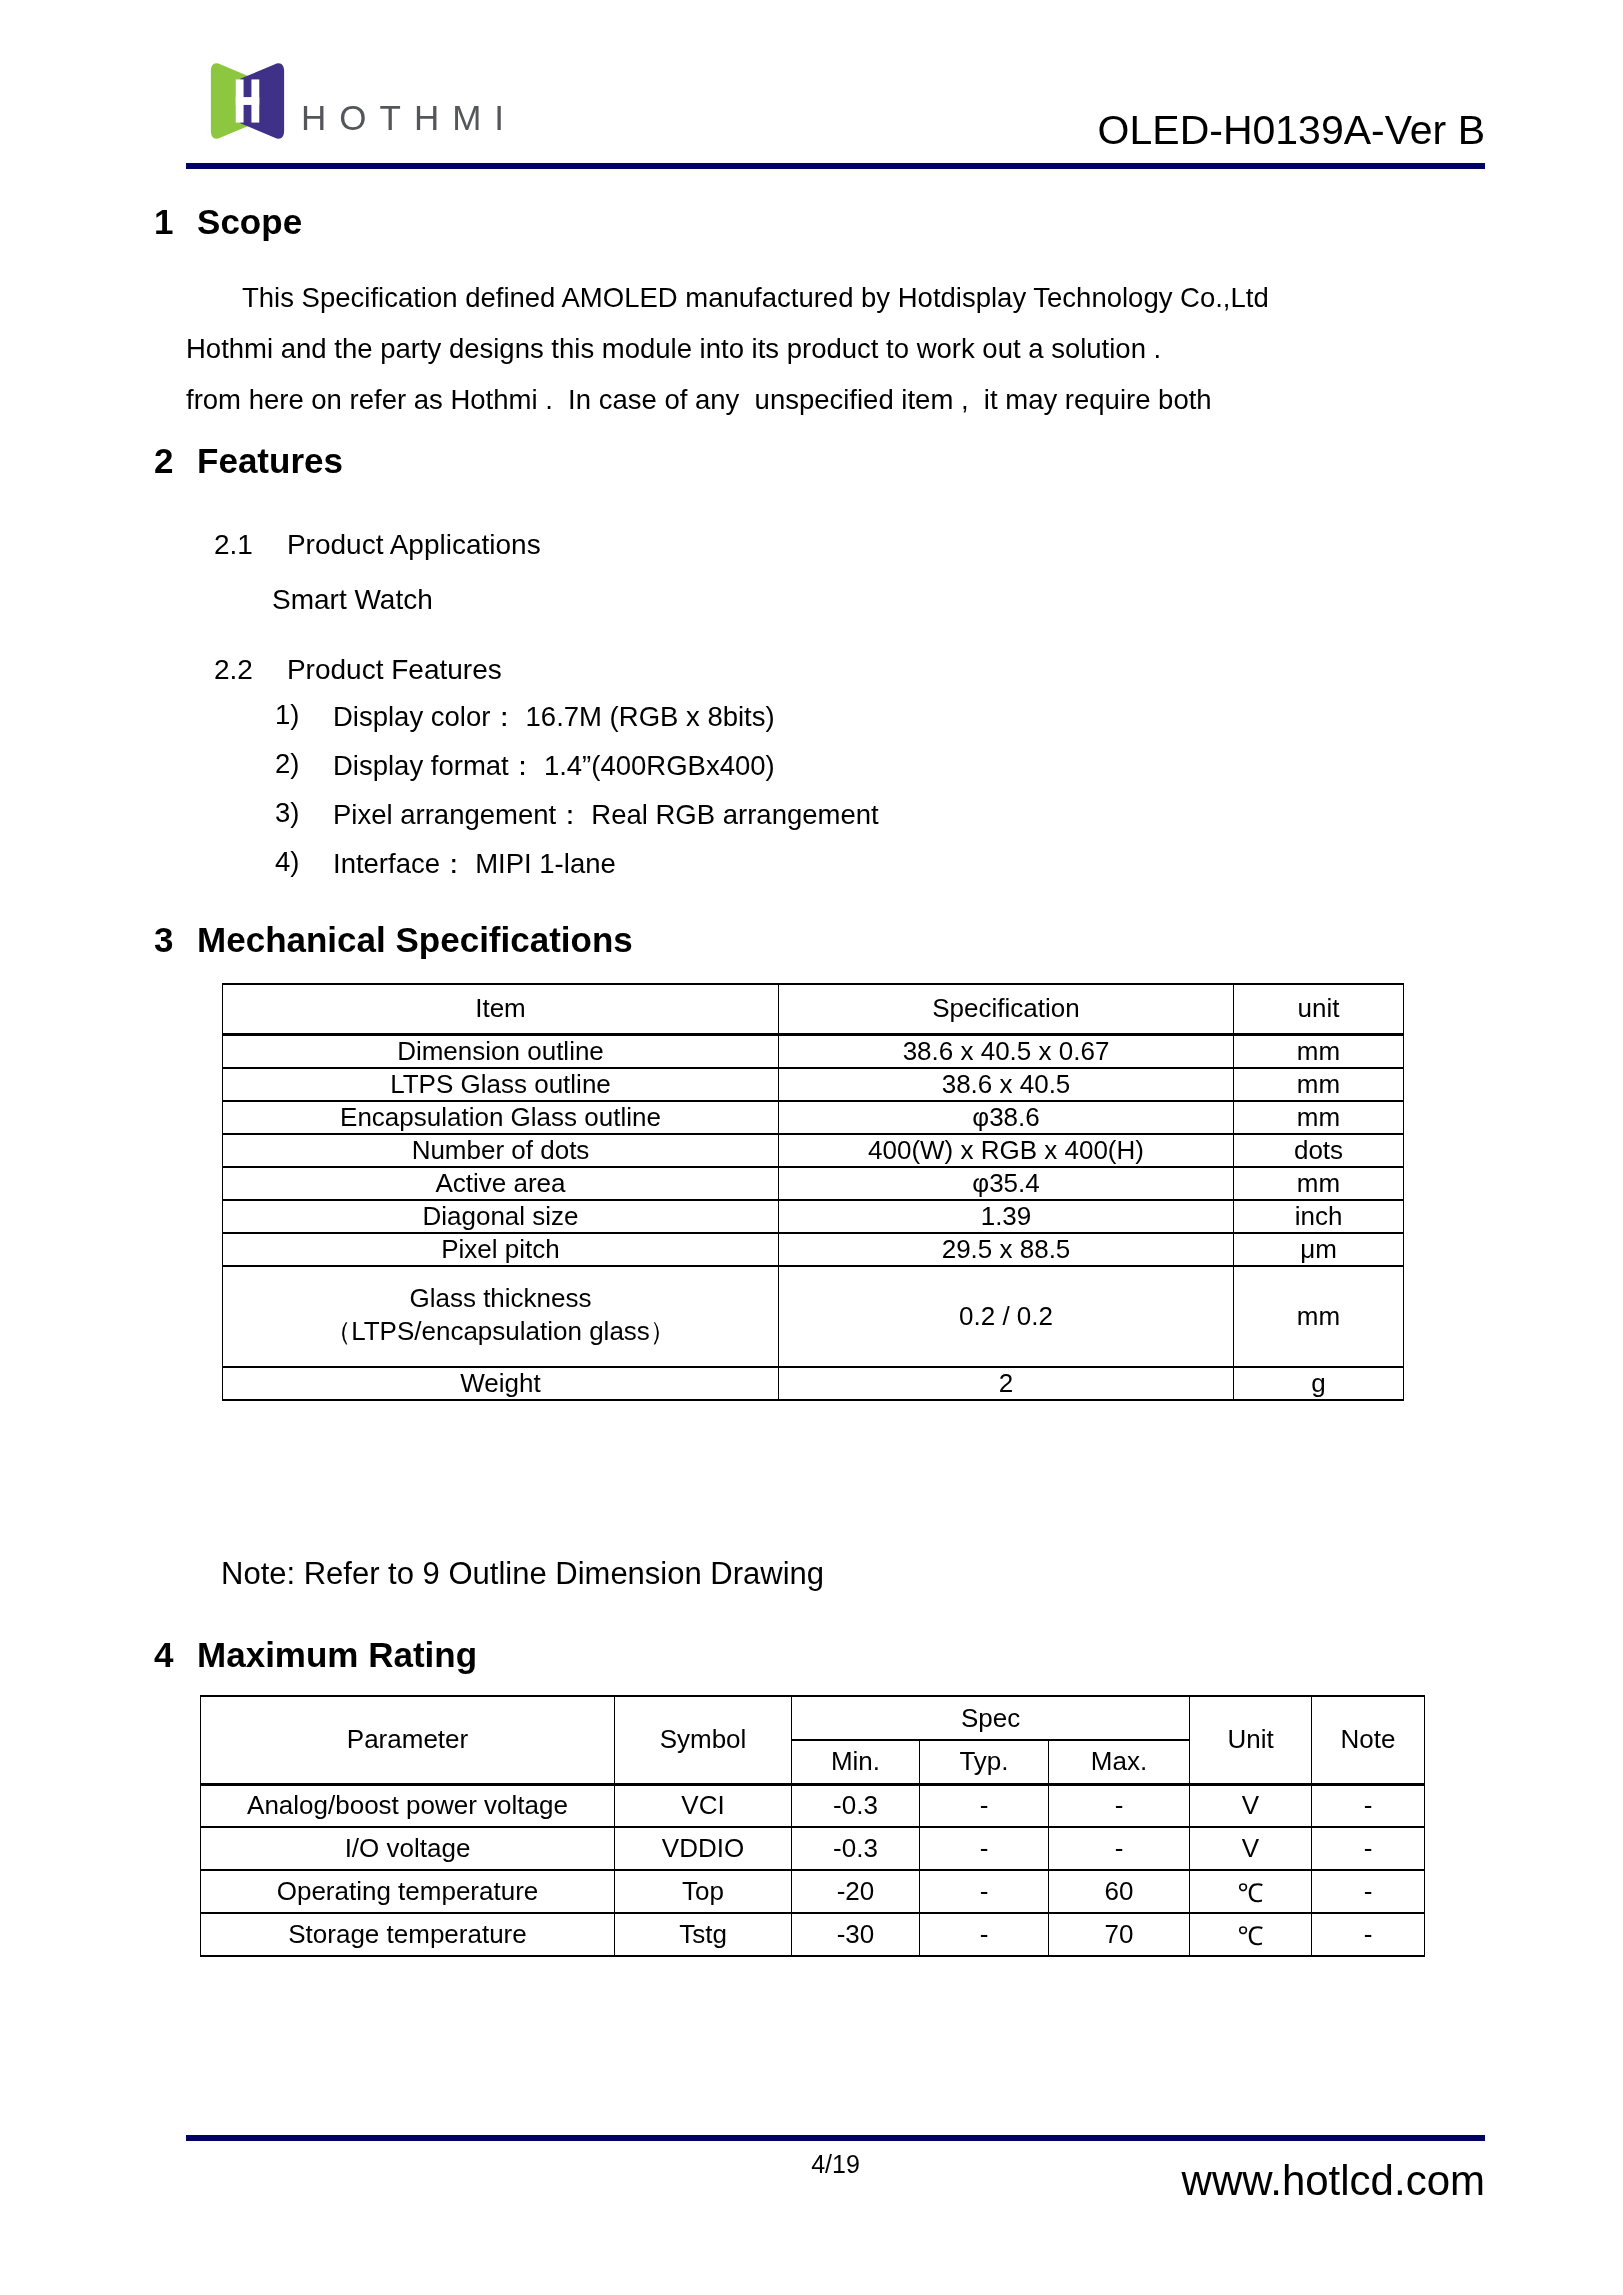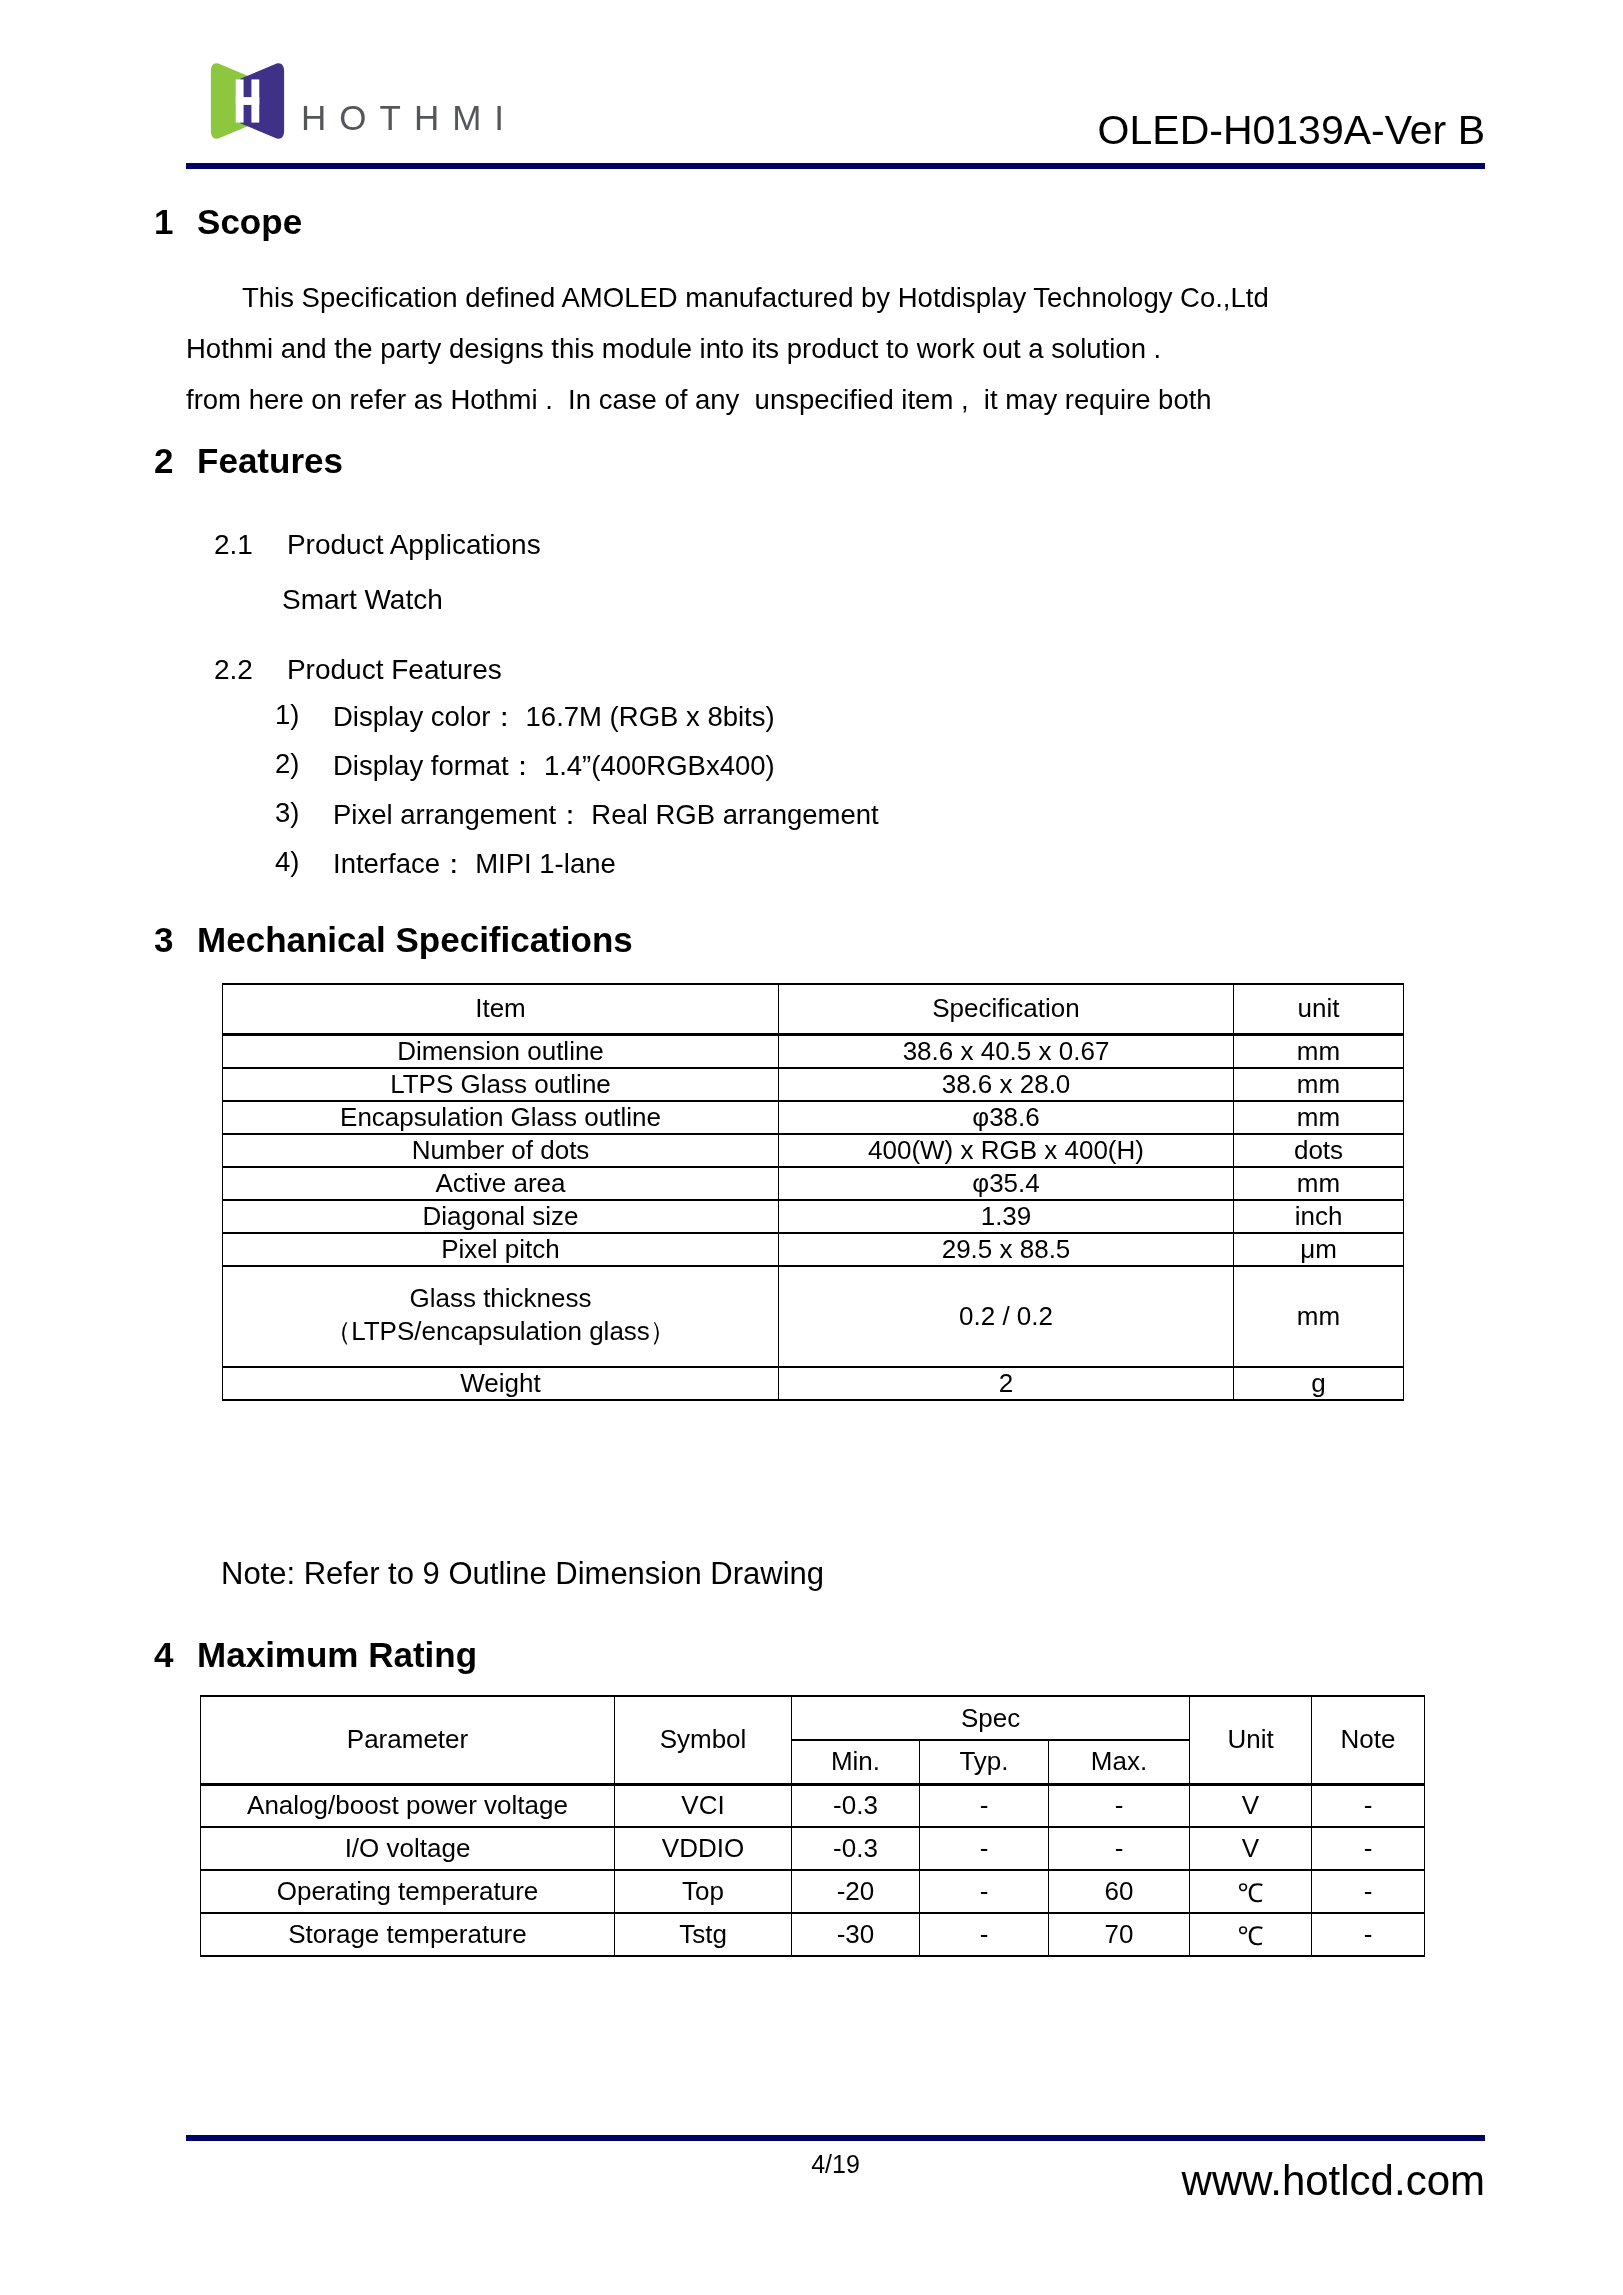--- a/index.html
+++ b/index.html
@@ -45,21 +45,21 @@
   
   .scope-par { left:186px; top:272px; width:1302px; font-size:27.5px; line-height:51px; }
   .scope-line { white-space:pre; }
   .scope-line.first { padding-left:56px; }
 
   
   .sub-head { font-size:28px; white-space:nowrap; }
   .sub-head .sub-title { margin-left:34px; }
   #sub-21 { left:214px; top:529px; }
   #sub-22 { left:214px; top:654px; }
-  .sub-body { left:282px; top:584px; font-size:28px; white-space:pre; }
+  .sub-body { left:272px; top:584px; font-size:28px; white-space:pre; }
   .feat-item { left:275px; font-size:27.5px; display:flex; white-space:pre; }
   .feat-num  { width:58px; flex:0 0 58px; }
   #feat-1 { top:699px; }
   #feat-2 { top:748px; }
   #feat-3 { top:797px; }
   #feat-4 { top:846px; }
 
   
   table { border-collapse:collapse; table-layout:fixed; }
   th, td {
@@ -155,21 +155,21 @@
       </tr>
     </thead>
     <tbody>
       <tr>
         <td>Dimension outline</td>
         <td>38.6 x 40.5 x 0.67</td>
         <td>mm</td>
       </tr>
       <tr>
         <td>LTPS Glass outline</td>
-        <td>38.6 x 28.0</td>
+        <td>38.6 x 40.5</td>
         <td>mm</td>
       </tr>
       <tr>
         <td>Encapsulation Glass outline</td>
         <td>φ38.6</td>
         <td>mm</td>
       </tr>
       <tr>
         <td>Number of dots</td>
         <td>400(W) x RGB x 400(H)</td>

